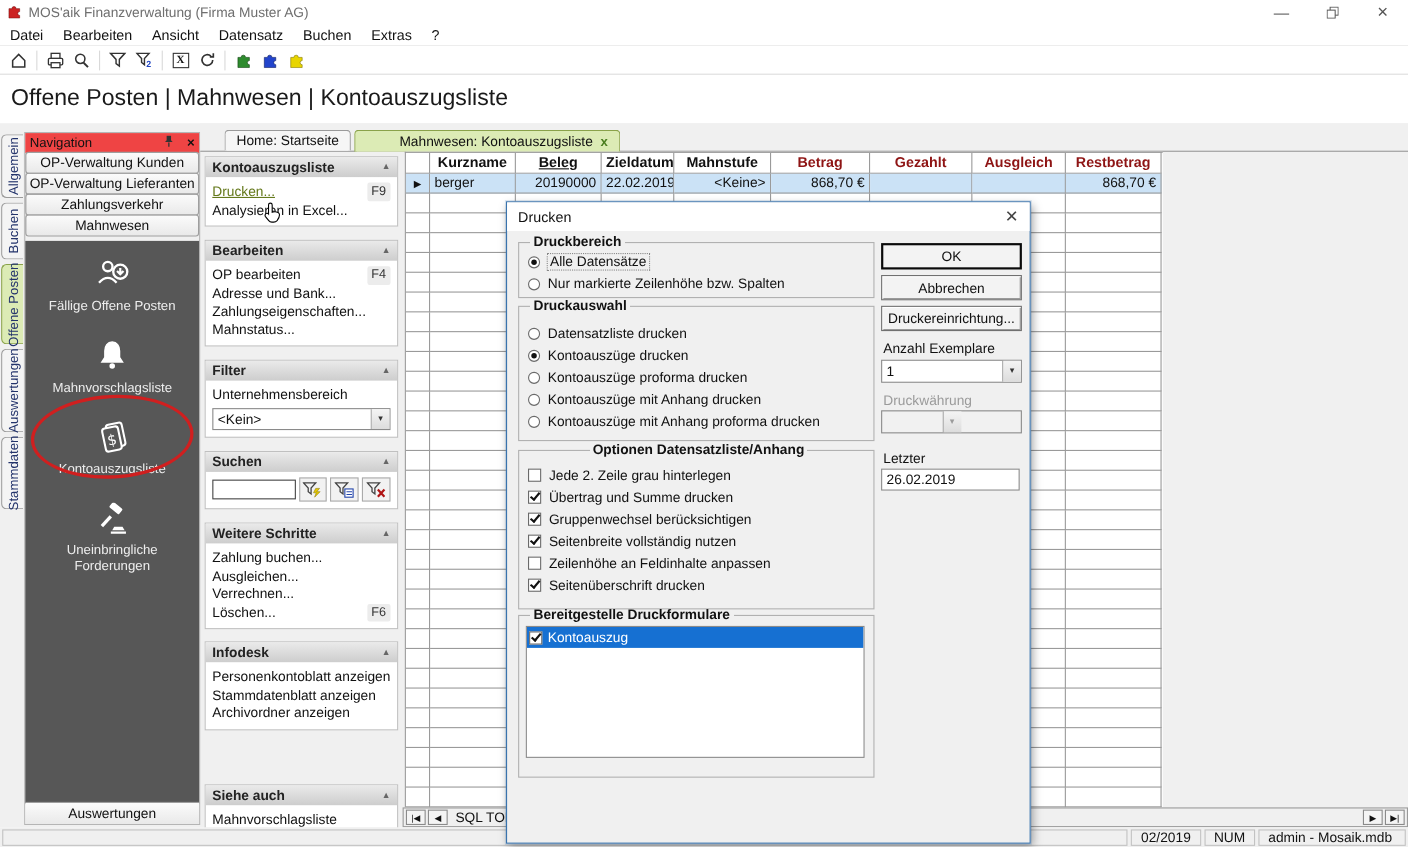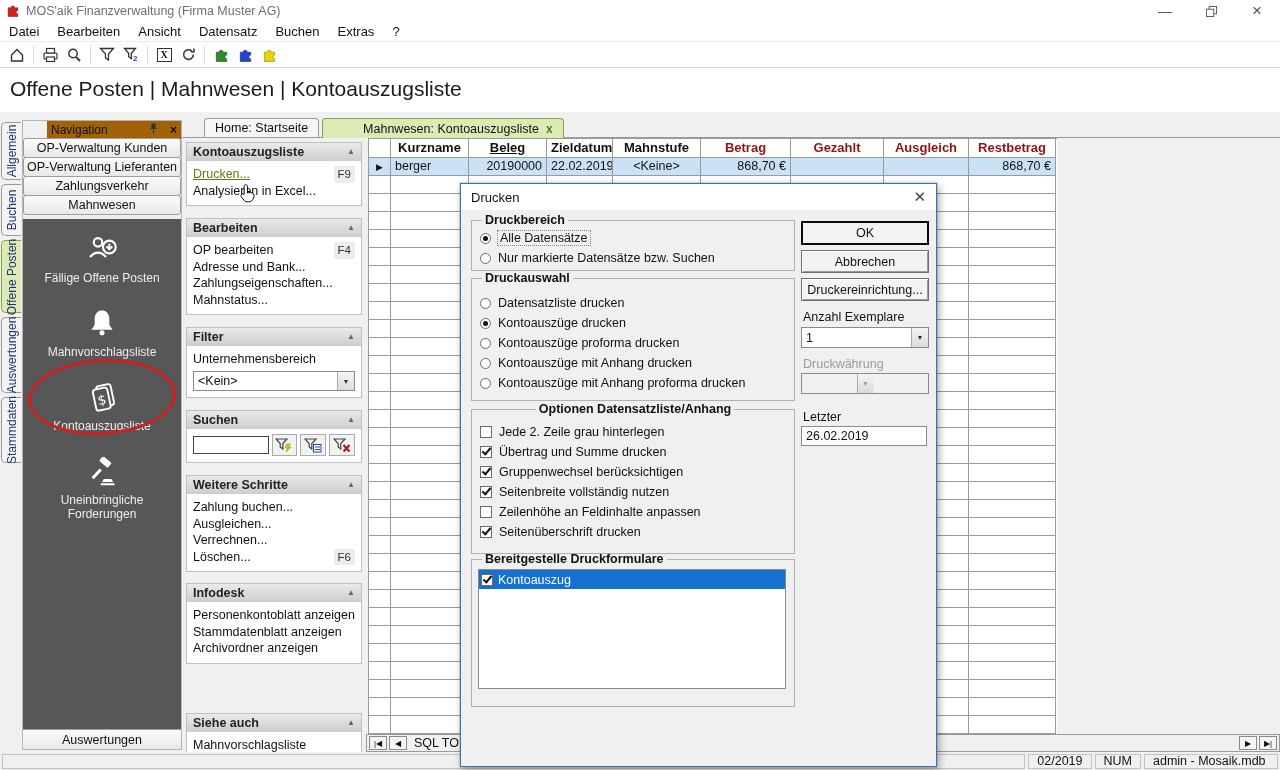--- a/index.html
+++ b/index.html
@@ -35,21 +35,21 @@
 
   
   .side-tab { position:absolute; left:1px; width:20px; background:#f4f4f4; border:1px solid #9a9a9a;
     border-right:none; border-radius:5px 0 0 5px; }
   .side-tab span { position:absolute; left:50%; top:50%; transform:translate(-50%,-50%) rotate(-90deg);
     white-space:nowrap; font-size:12px; color:#23336b; }
   .side-tab.active { background:#dcebb5; border-color:#8aa24a; }
 
   
   #navpanel { position:absolute; left:22px; top:120px; width:160px; height:630px; background:#f0f0f0; border:1px solid #b5b5b5; }
-  #nav-header { height:18px; display:flex; align-items:center; padding:0 4px; gap:12px; font-size:12px; background:#a16207;margin-left:24px; }
+  #nav-header { height:18px; display:flex; align-items:center; padding:0 4px; gap:12px; font-size:12px; background:#ef4444; }
   #nav-header .nav-title { flex:1; }
   .nav-btn { height:20px; margin-top:-1px; background:linear-gradient(#fbfbfb,#e9e9e9); border:1px solid #9e9e9e;
     border-radius:3px; display:flex; align-items:center; justify-content:center; font-size:12.5px; }
   #nav-dark { position:absolute; left:0; top:98px; width:158px; height:512px; background:#575757; overflow:hidden; }
   .nav-item { display:flex; flex-direction:column; align-items:center; gap:6px; color:#ededed; font-size:12px; }
   .nav-item .ni-label { text-align:center; padding:0 6px; }
   #annotation-circle { position:absolute; left:5px; top:140px; width:148px; height:76px;
     border:3px solid #d01f1f; border-radius:50%; transform:rotate(-3deg); pointer-events:none; }
   #nav-bottom { position:absolute; left:0; bottom:0; width:158px; height:20px; background:linear-gradient(#fbfbfb,#e9e9e9);
     border-top:1px solid #9e9e9e; display:flex; align-items:center; justify-content:center; font-size:12.5px; }
@@ -88,21 +88,21 @@
     border-left:1px solid #9a9a9a; border-top:1px solid #9a9a9a; }
   .grid-row { display:grid; grid-template-columns:22px 78px 78px 66px 88px 90px 93px 85px 87px; height:18px; }
   .grid-row.header { height:19px; }
   .cell { border-right:1px solid #9a9a9a; border-bottom:1px solid #9a9a9a; padding:0 4px; overflow:hidden;
     white-space:nowrap; font-size:12.5px; line-height:17px; }
   .header .cell { font-weight:bold; font-size:13px; text-align:center; line-height:18px; }
   .header .red { color:#8e1414; }
   .header .sorted { text-decoration:underline; }
   .grid-row.selected .cell { background:#cbe2f6; }
   .cell.num { text-align:right; }
-  .cell.ctr { text-align:center; }
+  .cell.ctr { text-align:right; }
   .cell.marker { text-align:center; font-size:9px; line-height:18px; padding:0; }
 
   
   #recnav { position:absolute; left:366px; top:734px; width:914px; height:18px; background:#f0f0f0;
     border:1px solid #9a9a9a; display:flex; align-items:center; padding:0 2px; gap:2px; }
   .rn-btn { width:18px; height:14px; border:1px solid #8a8a8a; background:#f4f4f4; font-size:8px;
     display:flex; align-items:center; justify-content:center; color:#111; }
   #recnav .rn-text { margin-left:5px; font-size:12.5px; }
   #recnav .rn-right { margin-left:auto; display:flex; gap:2px; }
 
@@ -858,21 +858,21 @@
     </div>
 
     <fieldset style="left:10px; top:29px; width:324px; height:58px;">
       <legend>Druckbereich</legend>
       <div class="opt-row" style="margin-top:1px;">
         <span class="radio on"></span>
         <span class="focus-rect">Alle Datensätze</span>
       </div>
       <div class="opt-row">
         <span class="radio"></span>
-        <span>Nur markierte Datensätze bzw. Suchen</span>
+        <span>Nur markierte Zeilenhöhe bzw. Spalten</span>
       </div>
     </fieldset>
 
     <fieldset style="left:10px; top:87px; width:324px; height:130px;">
       <legend>Druckauswahl</legend>
       <div class="opt-row" style="margin-top:8px;">
         <span class="radio"></span>
         <span>Datensatzliste drucken</span>
       </div>
       <div class="opt-row">

